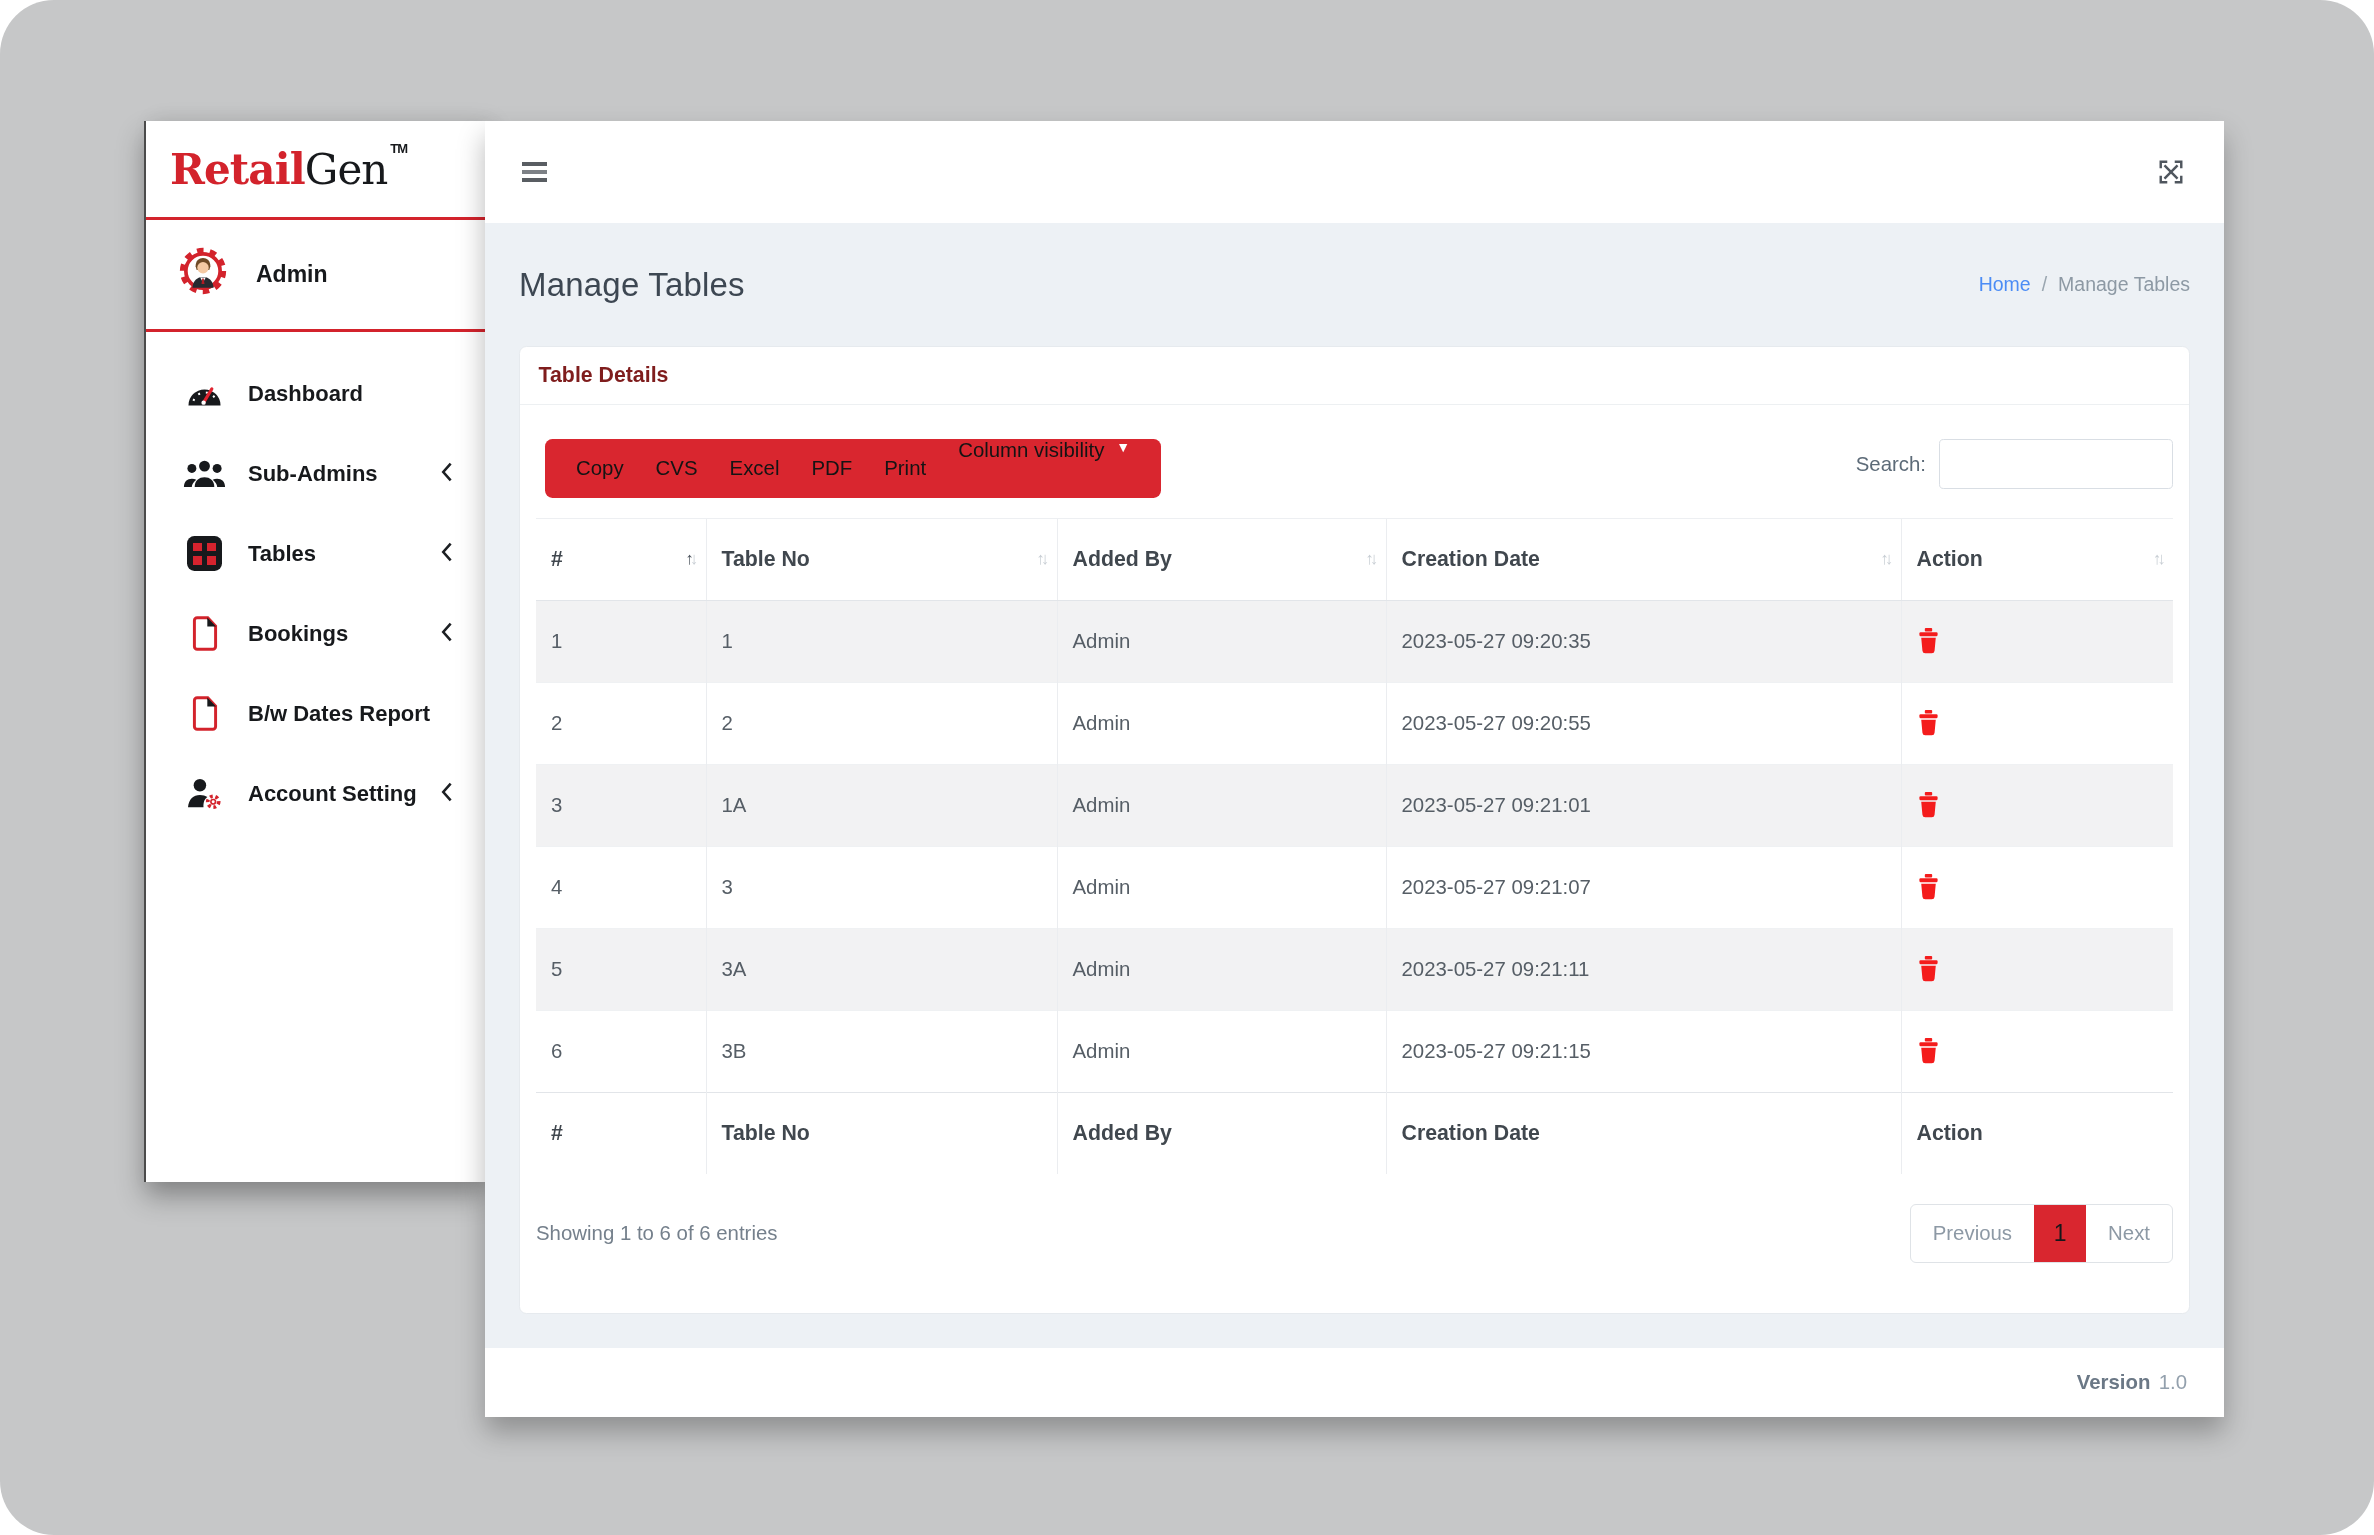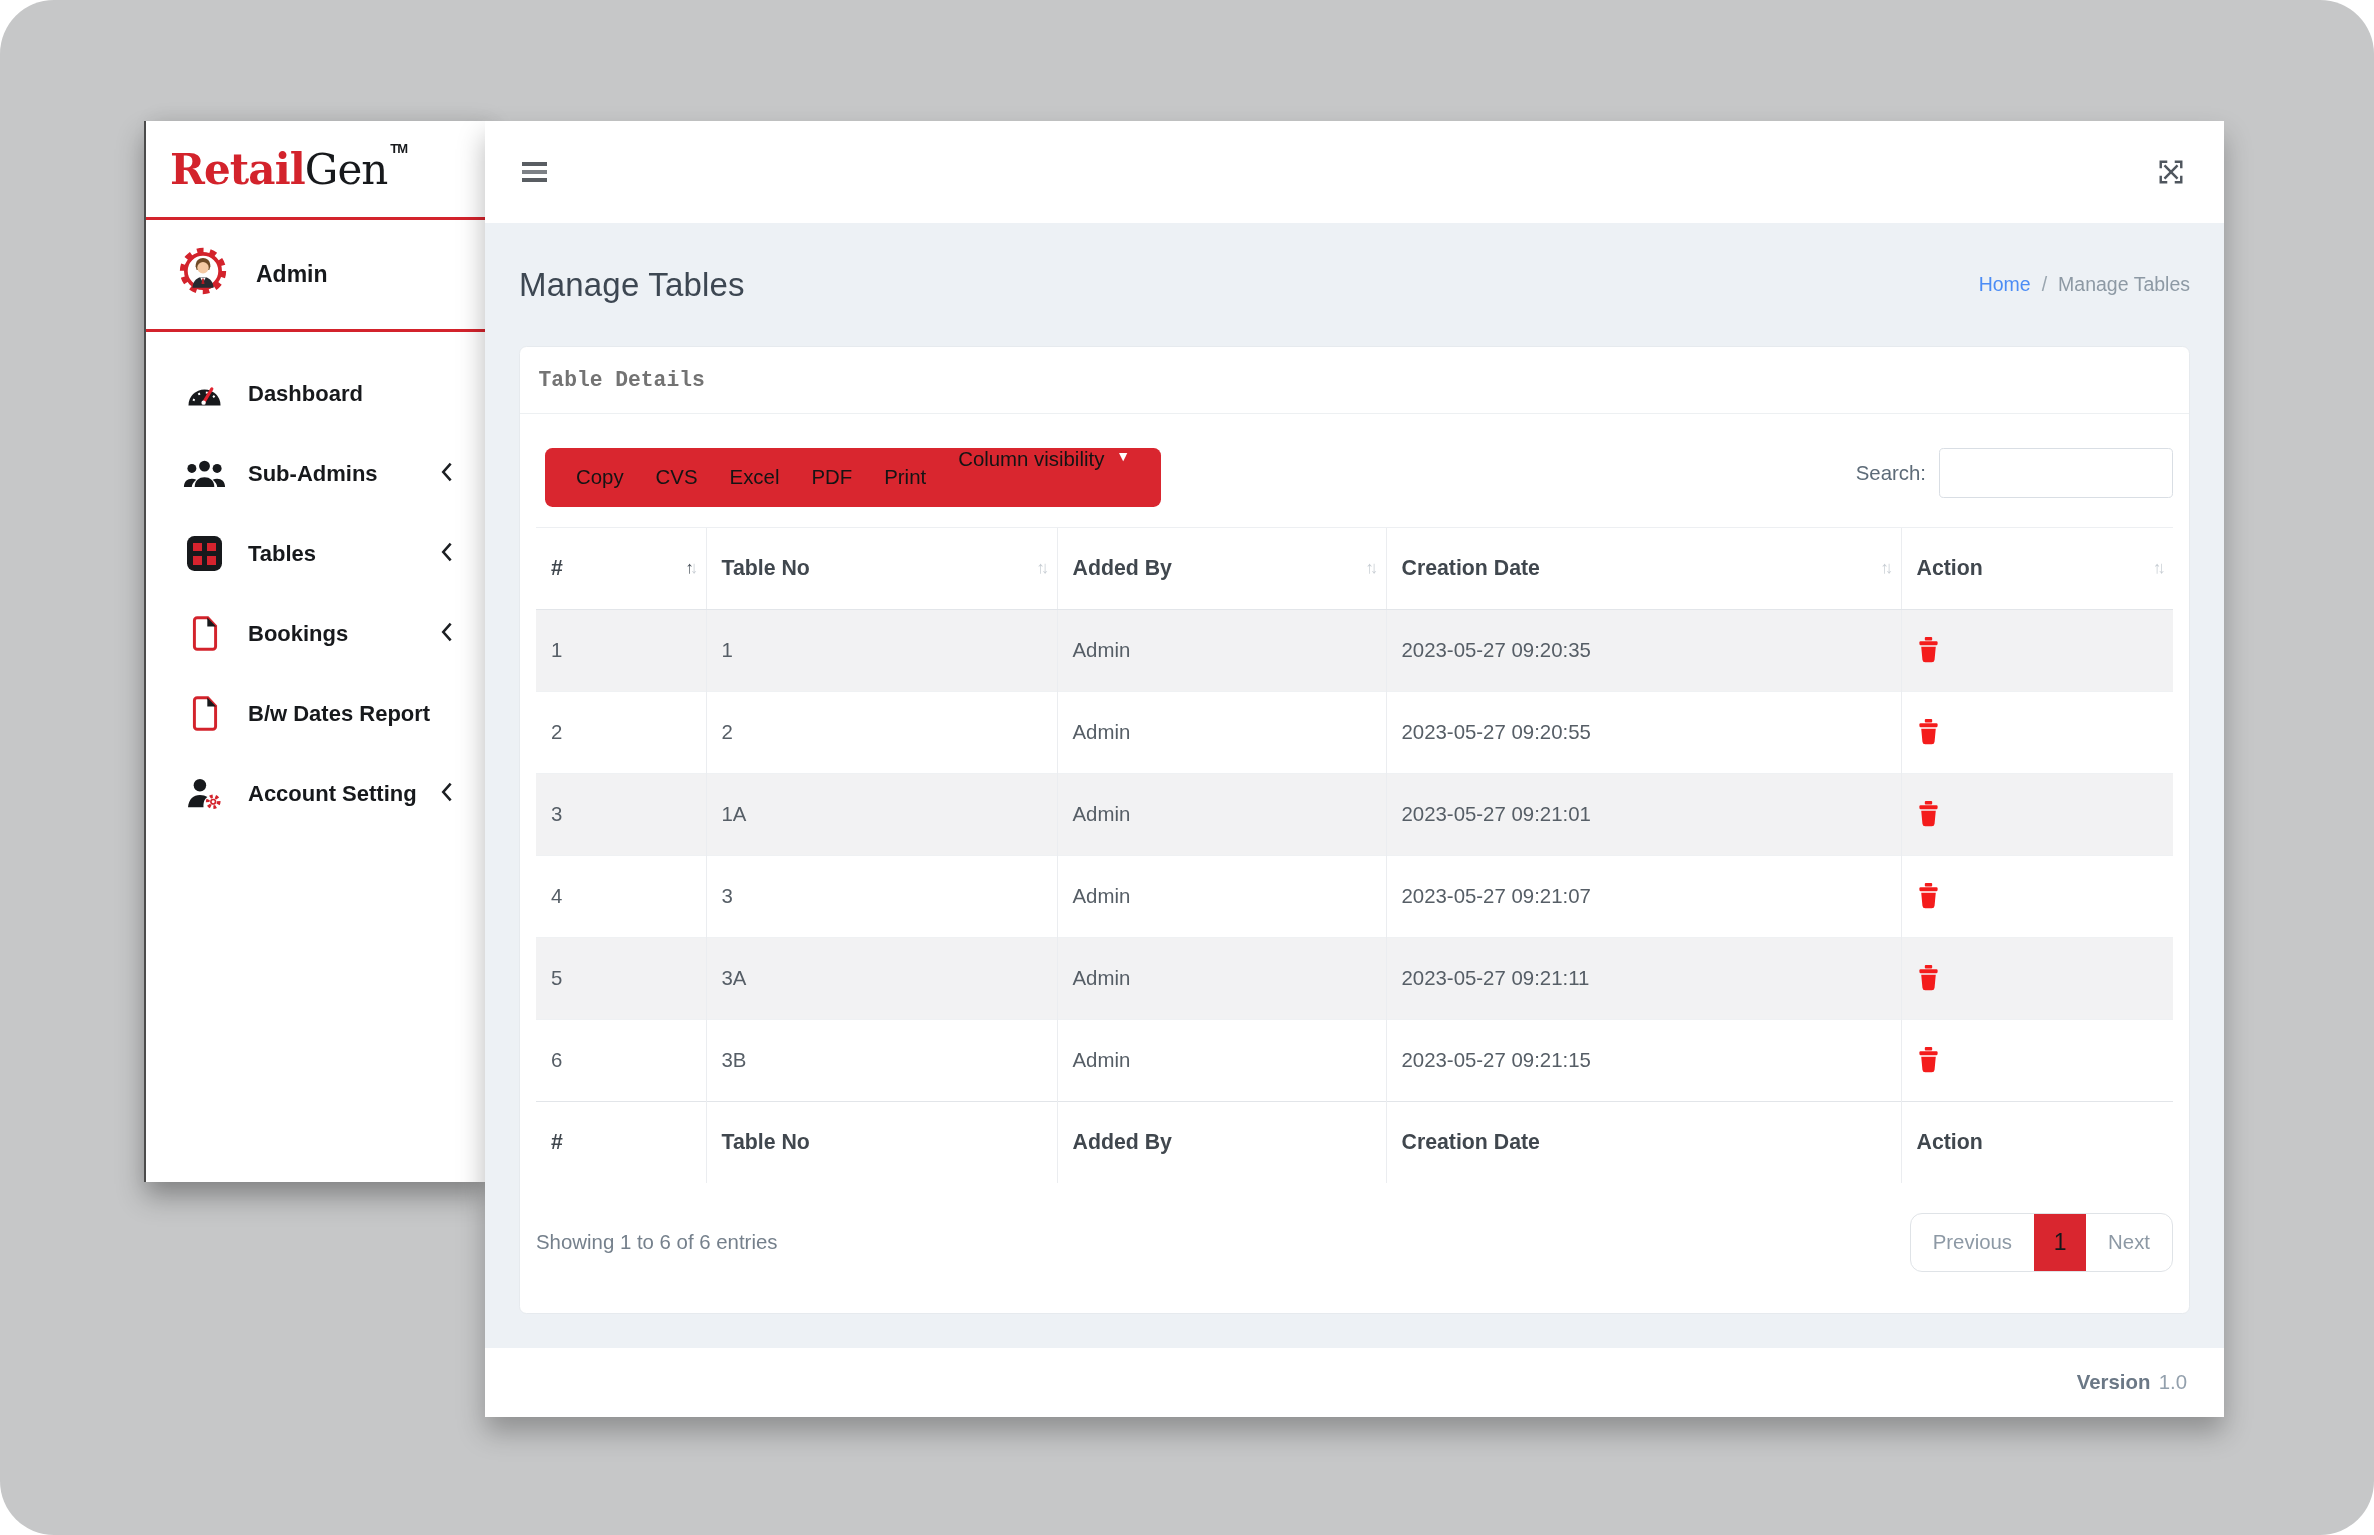--- a/index.html
+++ b/index.html
@@ -44,22 +44,22 @@
   .content { flex:1; background:#edf1f5; padding:0 34px; }
   .page-head { height:123px; display:flex; align-items:center; justify-content:space-between; }
   .page-title { font-size:33px; font-weight:500; color:#3d4752; letter-spacing:0.2px; }
   .breadcrumb { font-size:19.5px; display:flex; gap:11px; align-items:flex-end; }
   .bc-home { color:#4b8cf5; text-decoration:none; cursor:pointer; }
   .bc-sep { color:#9aa6b0; }
   .bc-cur { color:#8d99a4; }
 
   
   .card { background:#fff; border:0.9px solid #e6eaee; border-radius:7.4px; height:968px; }
-  .card-header { height:67px; display:flex; align-items:center; padding:0 18.6px;
-                 font-size:21.3px; font-weight:600; color:#737373; border-bottom:0.9px solid #edf0f2;font-family:Liberation Mono, monospace; }
+  .card-header { height:58px; display:flex; align-items:center; padding:0 18.6px;
+                 font-size:21.3px; font-weight:600; color:#7f1d1d; border-bottom:0.9px solid #edf0f2; }
   .card-body { padding:34px 16px 0; }
   .toolbar { display:flex; justify-content:space-between; align-items:flex-start; margin-bottom:19.5px; }
   .btn-group { display:inline-flex; align-items:center; background:#d9262f; border-radius:7.4px;
                height:59px; padding:0 15px;margin-left:9px; }
   .btn-export { background:none; border:none; font-family:inherit; font-size:20.4px; color:#141414;
                 padding:0 16px; height:59px; cursor:pointer; }
   .btn-colvis { display:inline-flex; align-items:flex-start; gap:12px; }
   .caret { color:#ffffff; font-size:14px; }
   .search { display:flex; align-items:center; gap:13px; font-size:20.4px; color:#5d6b78; }
   .search input { width:234px; height:50px; border:1.9px solid #d9dee4; border-radius:4.6px;
@@ -77,21 +77,21 @@
   .sort-icon .active { color:#4b535c; }
   tbody td { font-size:20.4px; color:#565e66; padding:0 15px; height:82px;
              border-top:0.9px solid #eff1f3; }
   tbody tr.striped { background:#f2f2f3; }
   tfoot td { font-size:21.3px; font-weight:700; color:#40474e; padding:0 15px; height:82px;
              border-top:0.9px solid #e2e5e9; }
   .trash-btn { background:none; border:none; cursor:pointer; display:flex; align-items:center; padding:0; }
 
   .table-footer { display:flex; justify-content:space-between; align-items:center; margin-top:30px; }
   .info { font-size:20.4px; color:#75808c; }
-  .pagination { display:inline-flex; align-items:stretch; border:1.9px solid #dfe3e7; border-radius:12px;
+  .pagination { display:inline-flex; align-items:stretch; border:1.9px solid #dfe3e7; border-radius:6px;
                 overflow:hidden; height:59px; background:#fff; }
   .page-prev, .page-next { padding:0 22px; color:#8d99a5; font-size:20.4px; line-height:56px; cursor:pointer; }
   .page-current { min-width:52px; text-align:center; background:#d9262f; color:#15171a;
                   font-size:23px; line-height:56px; cursor:pointer; }
 
   .app-footer { height:69px; background:#fff; display:flex; align-items:center;
                 justify-content:flex-end; padding-right:37px; font-size:20.4px; color:#93a0ad; gap:8.3px; }
   .v-label { font-weight:700; color:#6b7886; }
 </style>
 </head>

